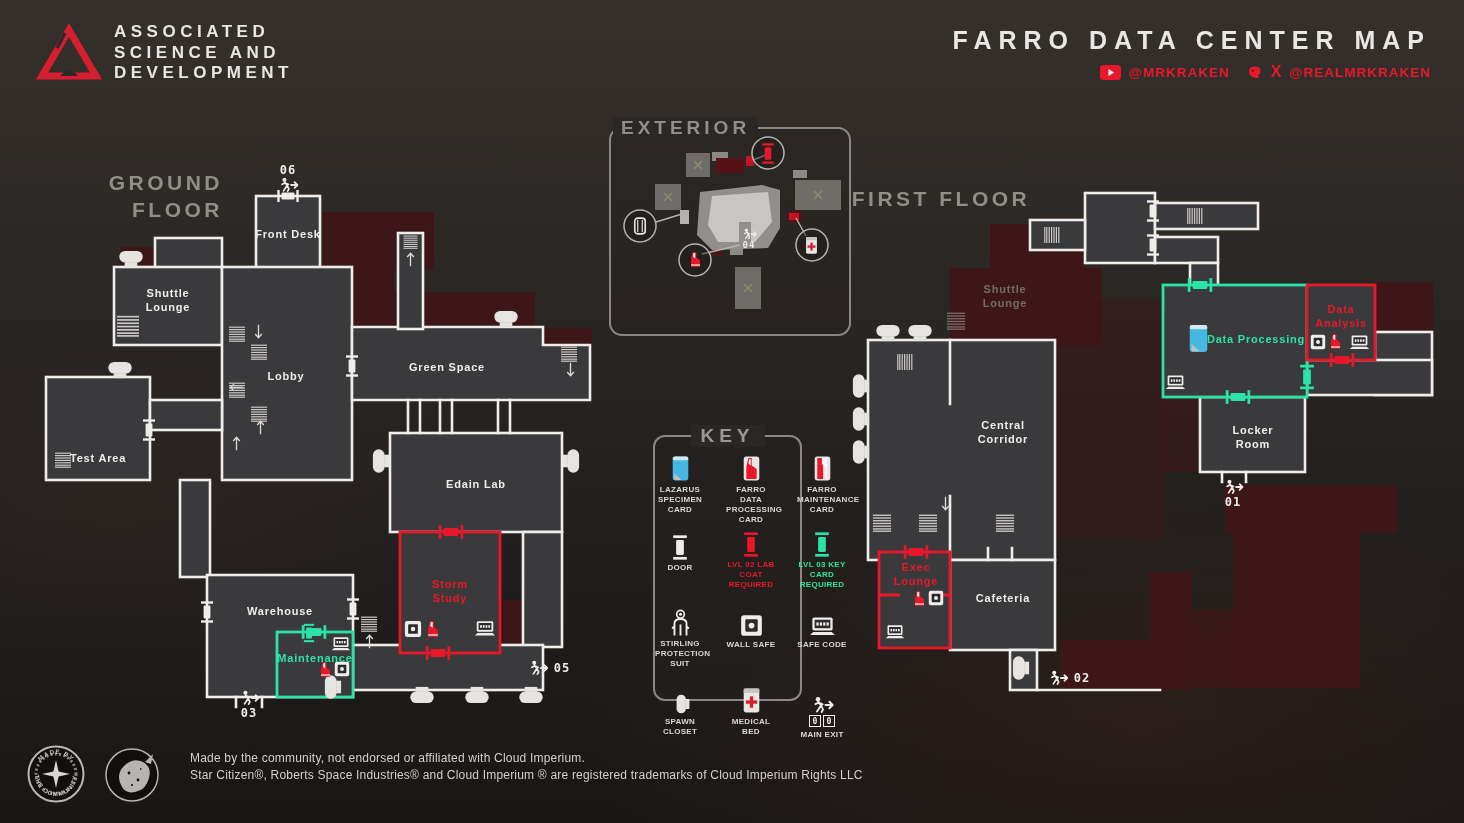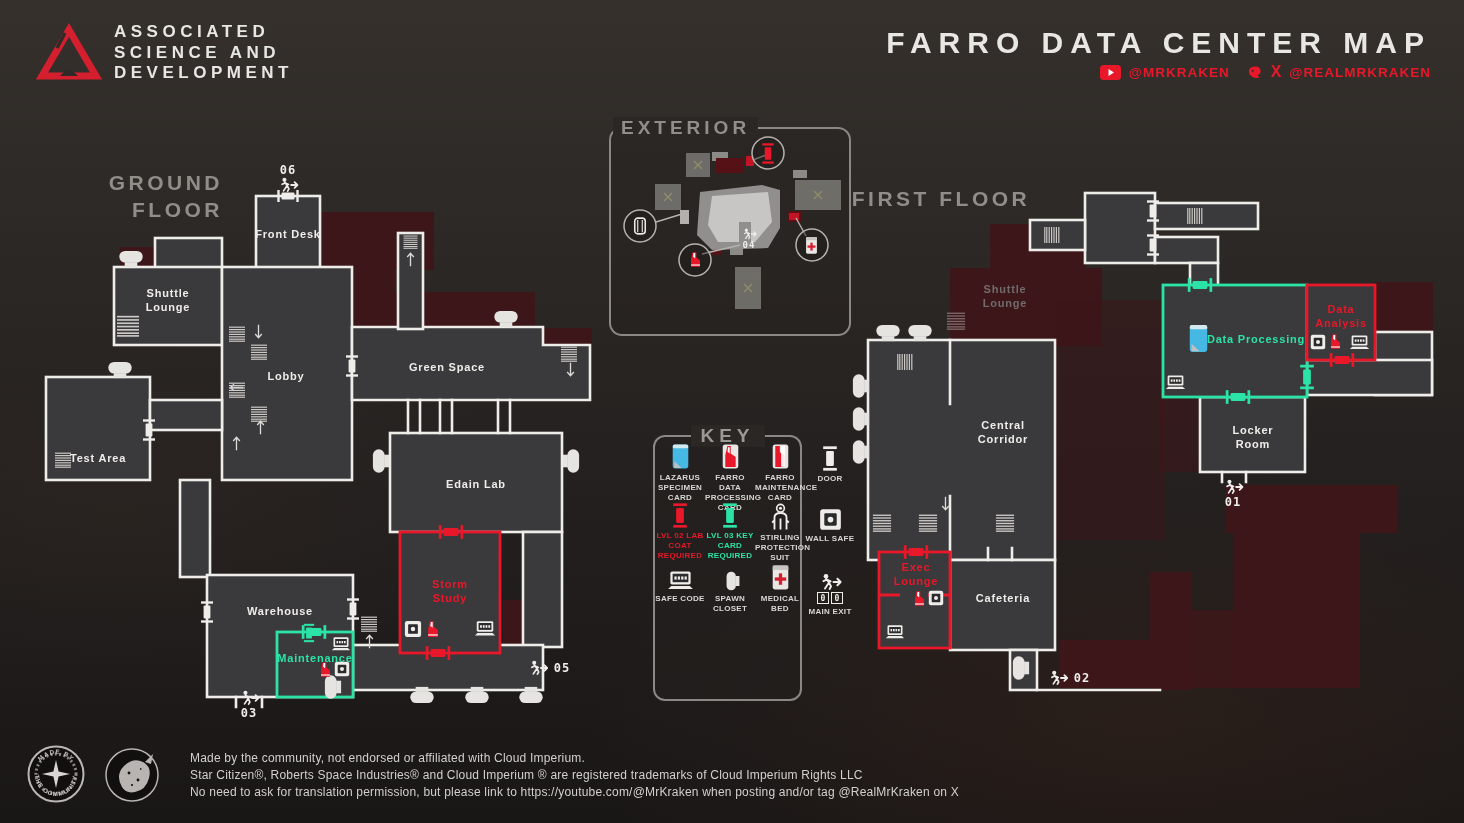--- a/index.html
+++ b/index.html
@@ -27,27 +27,27 @@
   .room-label.ghost-label{color:#716b69}
   .floor-heading{color:#918e8a;font-size:21px;font-weight:bold;letter-spacing:3.5px;line-height:1.3;width:190px;}
   .inset-heading{color:#918e8a;font-size:19px;font-weight:bold;letter-spacing:4px;background:#2b2725;padding:0 8px;transform:translate(0,-50%);}
   .exit{position:absolute;transform:translate(-50%,-50%);display:flex;align-items:center;gap:4px;}
   .exit.col{flex-direction:column;gap:0px;}
   .exit .num{font-family:"DejaVu Sans Mono",monospace;font-weight:bold;font-size:12px;color:#EFEDEA;letter-spacing:1px;}
   .exit.small .num{font-size:9px}
   
   .brand{position:absolute;left:36px;top:22px;display:flex;gap:12px;align-items:center;}
   .brand-lines{color:#e9e7e4;font-weight:bold;font-size:17px;letter-spacing:4.5px;line-height:1.22;}
-  .title{position:absolute;right:33px;top:26px;color:#e9e7e4;font-weight:bold;font-size:30px;letter-spacing:7px;white-space:nowrap;}
+  .title{position:absolute;right:33px;top:26px;color:#e9e7e4;font-weight:bold;font-size:25px;letter-spacing:7px;white-space:nowrap;}
   .socials{position:absolute;right:33px;top:63px;display:flex;align-items:center;gap:8px;color:#E8182A;font-weight:bold;font-size:13.5px;letter-spacing:1px;padding-left:12px;}
   .socials .xmark{font-weight:900;font-size:16px;letter-spacing:0;}
   
   .key-panel{position:absolute;left:653px;top:435px;width:145px;height:262px;border:2px solid #8a8784;border-radius:12px;background:rgba(36,33,31,.55);}
   .key-title{position:absolute;left:50%;top:0;transform:translate(-50%,-55%);background:#2b2725;padding:0 10px;color:#9b9895;font-size:19px;font-weight:bold;letter-spacing:5px;}
-  .key-grid{position:absolute;left:0;top:6px;width:100%;display:grid;grid-template-columns:1fr 1fr 1fr 1fr;row-gap:4px;}
+  .key-grid{position:absolute;left:0;top:18px;width:100%;display:grid;grid-template-columns:1fr 1fr 1fr;row-gap:4px;gap:21px;}
   .key-item{display:flex;flex-direction:column;align-items:center;justify-content:flex-start;height:56px;}
   .key-icon{height:28px;display:flex;align-items:flex-end;justify-content:center;}
   .key-label{margin-top:3px;font-size:8px;font-weight:bold;color:#d8d6d3;letter-spacing:.3px;line-height:1.25;text-align:center;width:50px;}
   .key-label.red{color:#E8182A}
   .key-label.green{color:#2BE3A6}
   .zeroes{display:flex;gap:2px;margin-top:1px;justify-content:center;}
   .zbox{width:10px;height:10px;border:1.5px solid #EFEDEA;display:inline-flex;align-items:center;justify-content:center;font-family:"DejaVu Sans Mono",monospace;font-size:8px;font-weight:bold;color:#EFEDEA;}
   
   .footer-text{position:absolute;left:190px;top:750px;color:#d2d0cd;font-size:12px;line-height:17px;letter-spacing:.2px;}
   .badge{position:absolute;}
@@ -582,16 +582,15 @@
         <circle cx="34" cy="33" r="1.4"></circle>
         <circle cx="28" cy="38" r="1.1"></circle>
       <path d="M36 22 l1.4 0 M36.7 21.3 l0 1.4" stroke="#12100f" stroke-width="1"></path>
     </g>
     <path d="M13 34 Q10 24 17 17" stroke="#12100f" stroke-width="2" fill="none"></path>
   </svg>
 
   <div class="footer-text">
     <div>Made by the community, not endorsed or affiliated with Cloud Imperium.</div>
     <div>Star Citizen®, Roberts Space Industries® and Cloud Imperium ® are registered trademarks of Cloud Imperium Rights LLC</div>
-    <div>No need to ask for translation permission, but please link to https://youtube.com/@MrKraken when posting and/or tag @RealMrKraken on X</div>
   </div>
 
 </div>
 
 </body></html>

